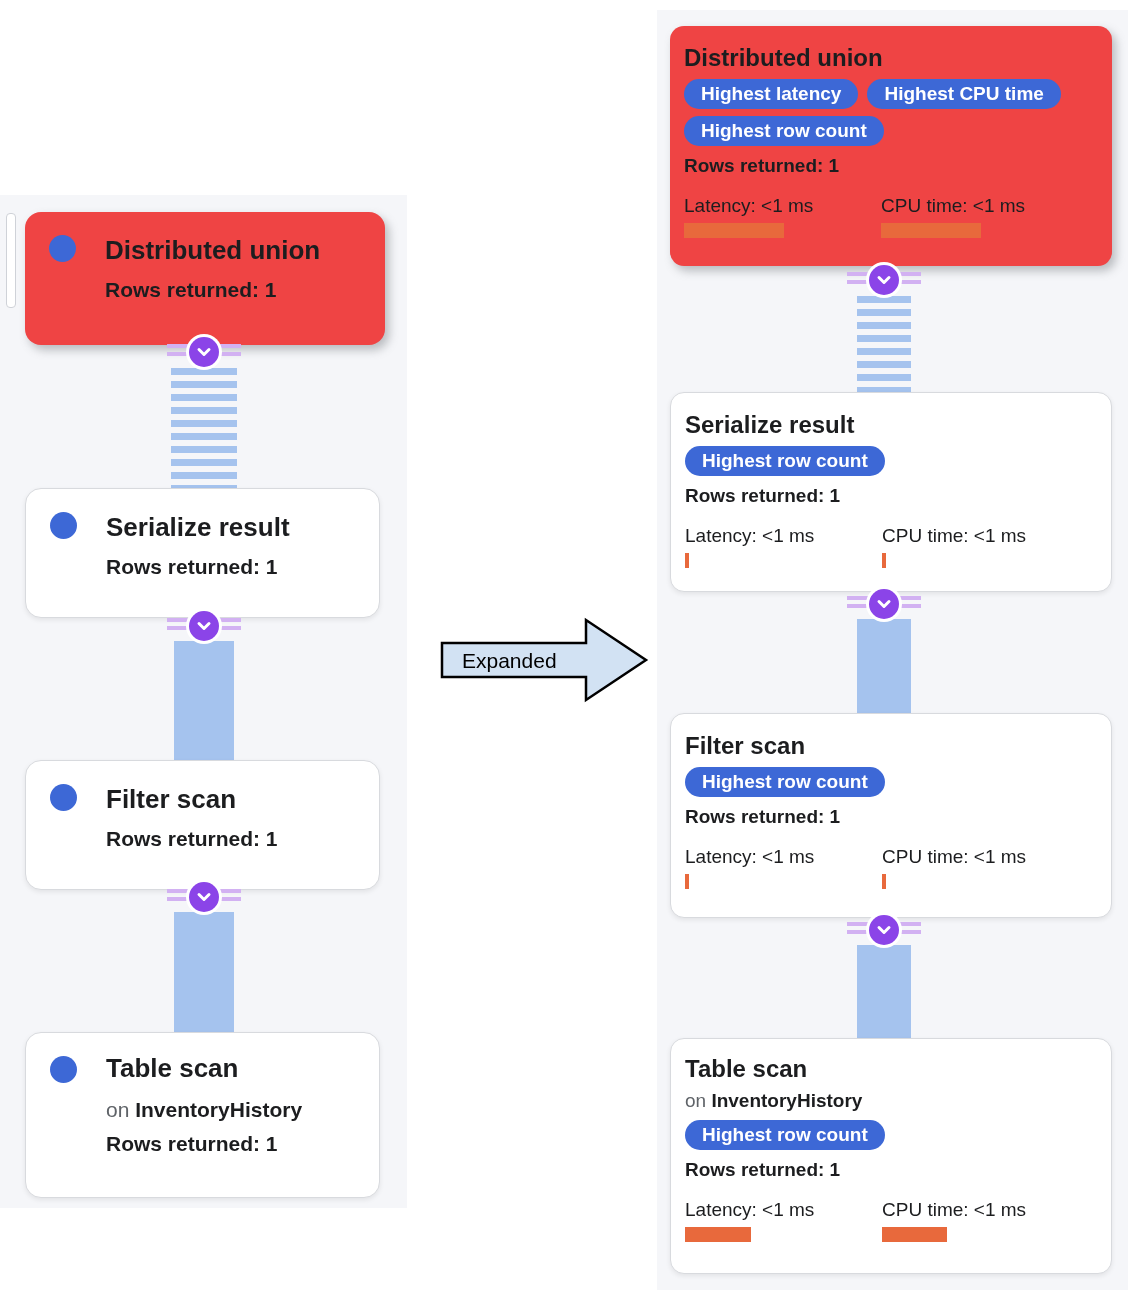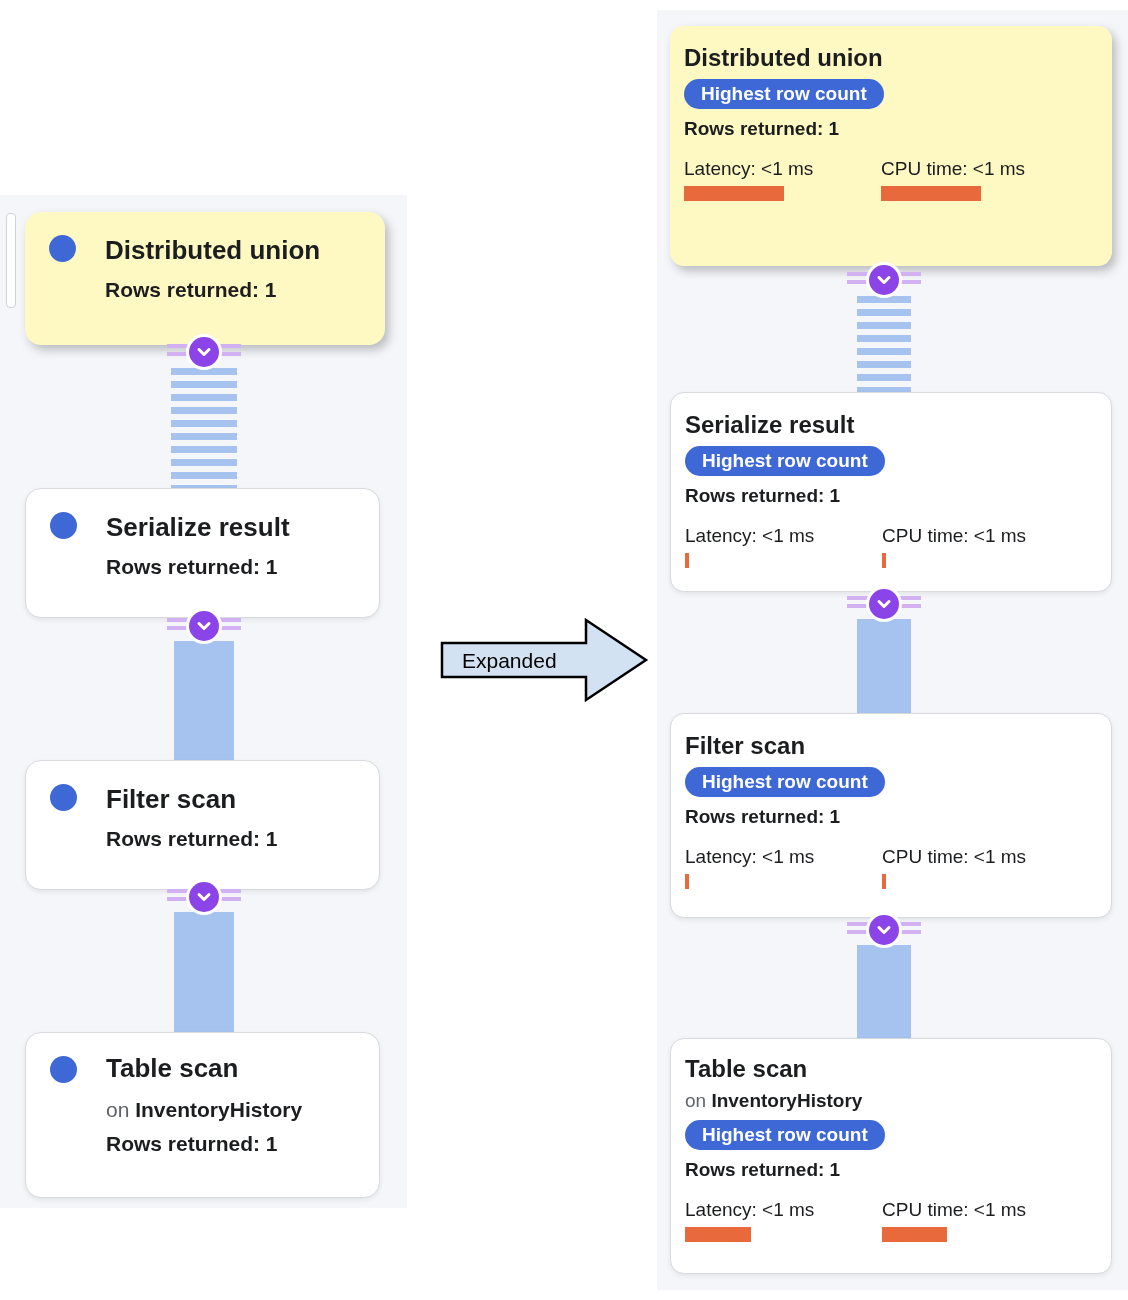--- a/index.html
+++ b/index.html
@@ -12,21 +12,21 @@
   #left-panel  { left:0;    top:195px; width:407px; height:1013px; }
   #right-panel { left:657px; top:10px;  width:471px; height:1280px; }
 
   
   .edge-sliver { position:absolute; left:6px; top:213px; width:10px; height:95px;
     background:#fff; border:1px solid #cfd2d8; border-radius:4px; z-index:2; }
 
   
   .card { position:absolute; background:#fff; border:1px solid #d8dade;
     border-radius:16px; z-index:2; box-shadow:0 2px 5px rgba(0,0,0,.08); }
-  .card.selected { background:#fef9c3; border:none;
+  .card.selected { background:#ef4444; border:none;
     box-shadow:4px 5px 10px rgba(95,99,104,.40); }
 
   
   .lcard .dot { position:absolute; left:24px; top:23px; width:27px; height:27px;
     border-radius:50%; background:#3d68d6; }
   .lcard .body { position:absolute; left:80px; top:0; right:10px; }
   .ltitle { padding-top:22px; font-size:26px; font-weight:bold; line-height:32px; }
   .ltitle4 { padding-top:20px; font-size:26px; font-weight:bold; line-height:30px; }
   .lrows { margin-top:12px; font-size:21px; font-weight:bold; line-height:24px; }
   .lrows4 { margin-top:8px; font-size:21px; font-weight:bold; line-height:26px; }
@@ -136,20 +136,24 @@
 
 <div class="panel" id="right-panel"></div>
 
 <div class="conn striped-v" style="left:857px; top:296px; width:54px; height:96px;"></div>
 <div class="conn solid-v" style="left:857px; top:619px; width:54px; height:94px;"></div>
 <div class="conn solid-v" style="left:857px; top:945px; width:54px; height:93px;"></div>
 
 <div class="card rcard selected" style="left:670px; top:26px; width:442px; height:240px; border-radius:14px;">
   <div class="rtitle">Distributed union</div>
   <div class="badge-row">
+    <span class="badge">Highest latency</span>
+    <span class="badge">Highest CPU time</span>
+  </div>
+  <div class="badge-row">
     <span class="badge">Highest row count</span>
   </div>
   <div class="rrows">Rows returned: 1</div>
   <div class="metrics">
     <div class="metric">
       <div class="mlabel">Latency: &lt;1 ms</div>
       <div class="mbar" style="width: 100px;"></div>
     </div>
     <div class="metric">
       <div class="mlabel">CPU time: &lt;1 ms</div>

